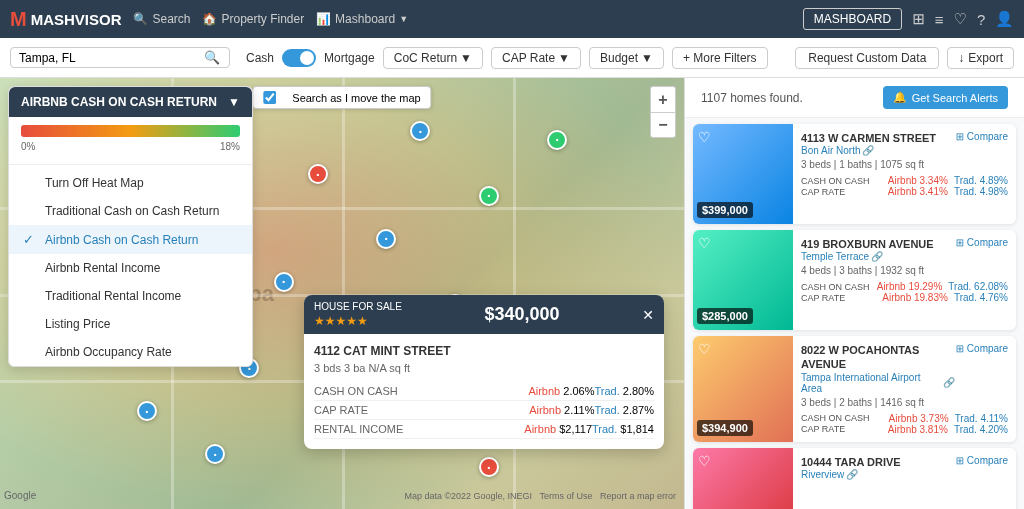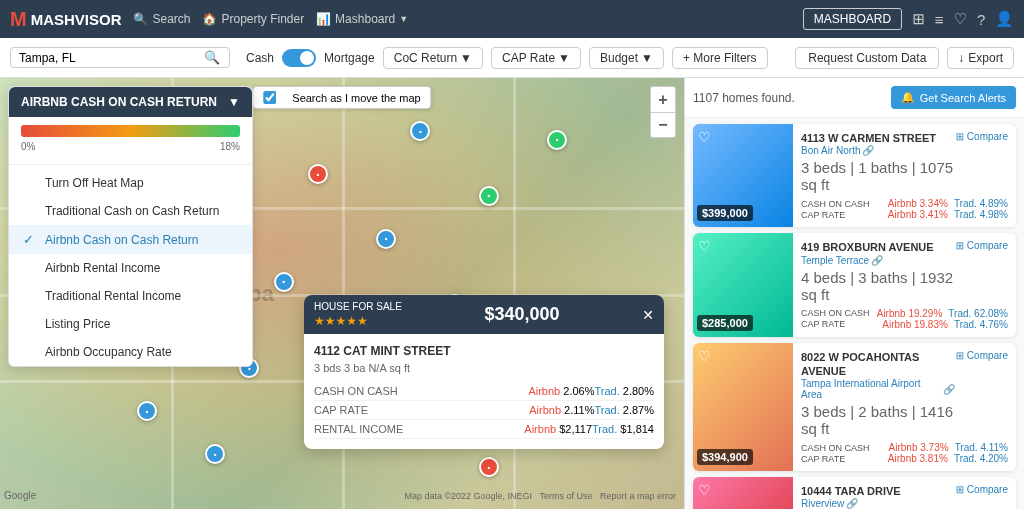--- a/index.html
+++ b/index.html
@@ -109,32 +109,32 @@
     .google-logo { position: absolute; bottom: 8px; left: 4px; font-size: 10px; color: #666; font-weight: 500; }
     .map-attr { position: absolute; bottom: 8px; right: 8px; font-size: 9px; color: #666; }
 
     
     .right-panel { width: 340px; background: #f8f9fa; display: flex; flex-direction: column; border-left: 1px solid #ddd; overflow: hidden; }
     .panel-tabs { display: flex; border-bottom: 2px solid #ddd; background: #fff; }
     .panel-tab { flex: 1; text-align: center; padding: 10px 4px; font-size: 13px; cursor: pointer; color: #666; border-bottom: 3px solid transparent; margin-bottom: -2px; }
     .panel-tab.active { color: #2980b9; border-bottom-color: #2980b9; font-weight: 500; }
     .panel-tab-right { margin-left: auto; padding: 10px 10px; font-size: 12px; color: #2980b9; cursor: pointer; white-space: nowrap; }
 
-    .panel-info { padding: 8px 8px; font-size: 12px; color: #555; display: flex; justify-content: space-between; align-items: center; background: #fff; border-bottom: 1px solid #eee; }
+    .panel-info { padding: 8px 16px; font-size: 12px; color: #555; display: flex; justify-content: space-between; align-items: center; background: #fff; border-bottom: 1px solid #eee; }
     .get-alerts-btn { background: #3498db; color: #fff; border: none; border-radius: 4px; padding: 5px 10px; font-size: 11px; cursor: pointer; display: flex; align-items: center; gap: 5px; }
 
     .listings { flex: 1; overflow-y: auto; }
     .listing-card { background: #fff; margin: 6px 8px; border-radius: 6px; box-shadow: 0 1px 4px rgba(0,0,0,0.1); overflow: hidden; display: flex; }
     .listing-img { width: 100px; min-height: 100px; background: #ccc; position: relative; flex-shrink: 0; }
     .listing-price-badge { position: absolute; bottom: 6px; left: 4px; background: rgba(0,0,0,0.65); color: #fff; font-size: 11px; font-weight: 700; padding: 2px 5px; border-radius: 3px; }
     .heart-icon { position: absolute; top: 5px; left: 5px; color: #fff; font-size: 14px; cursor: pointer; }
     .listing-info { flex: 1; padding: 7px 8px; }
     .listing-addr { font-size: 11px; font-weight: 600; color: #333; line-height: 1.3; }
     .listing-area { font-size: 10px; color: #2980b9; cursor: pointer; margin-bottom: 3px; display: flex; align-items: center; gap: 2px; }
-    .listing-beds { font-size: 15px; color: #666; margin-bottom: 5px; }
+    .listing-beds { font-size: 10px; color: #666; margin-bottom: 5px; }
     .stat-row { display: flex; justify-content: space-between; align-items: center; font-size: 10px; }
     .stat-label { color: #555; font-weight: 500; font-size: 9px; }
     .stat-vals { display: flex; gap: 6px; font-size: 10px; }
     .stat-airbnb { color: #e74c3c; }
     .stat-trad { color: #2980b9; }
     .compare-btn { font-size: 10px; color: #2980b9; cursor: pointer; display: flex; align-items: center; gap: 2px; white-space: nowrap; }
 
     
     .img1 { background: linear-gradient(135deg, #74b9ff, #0984e3); }
     .img2 { background: linear-gradient(135deg, #55efc4, #00b894); }

